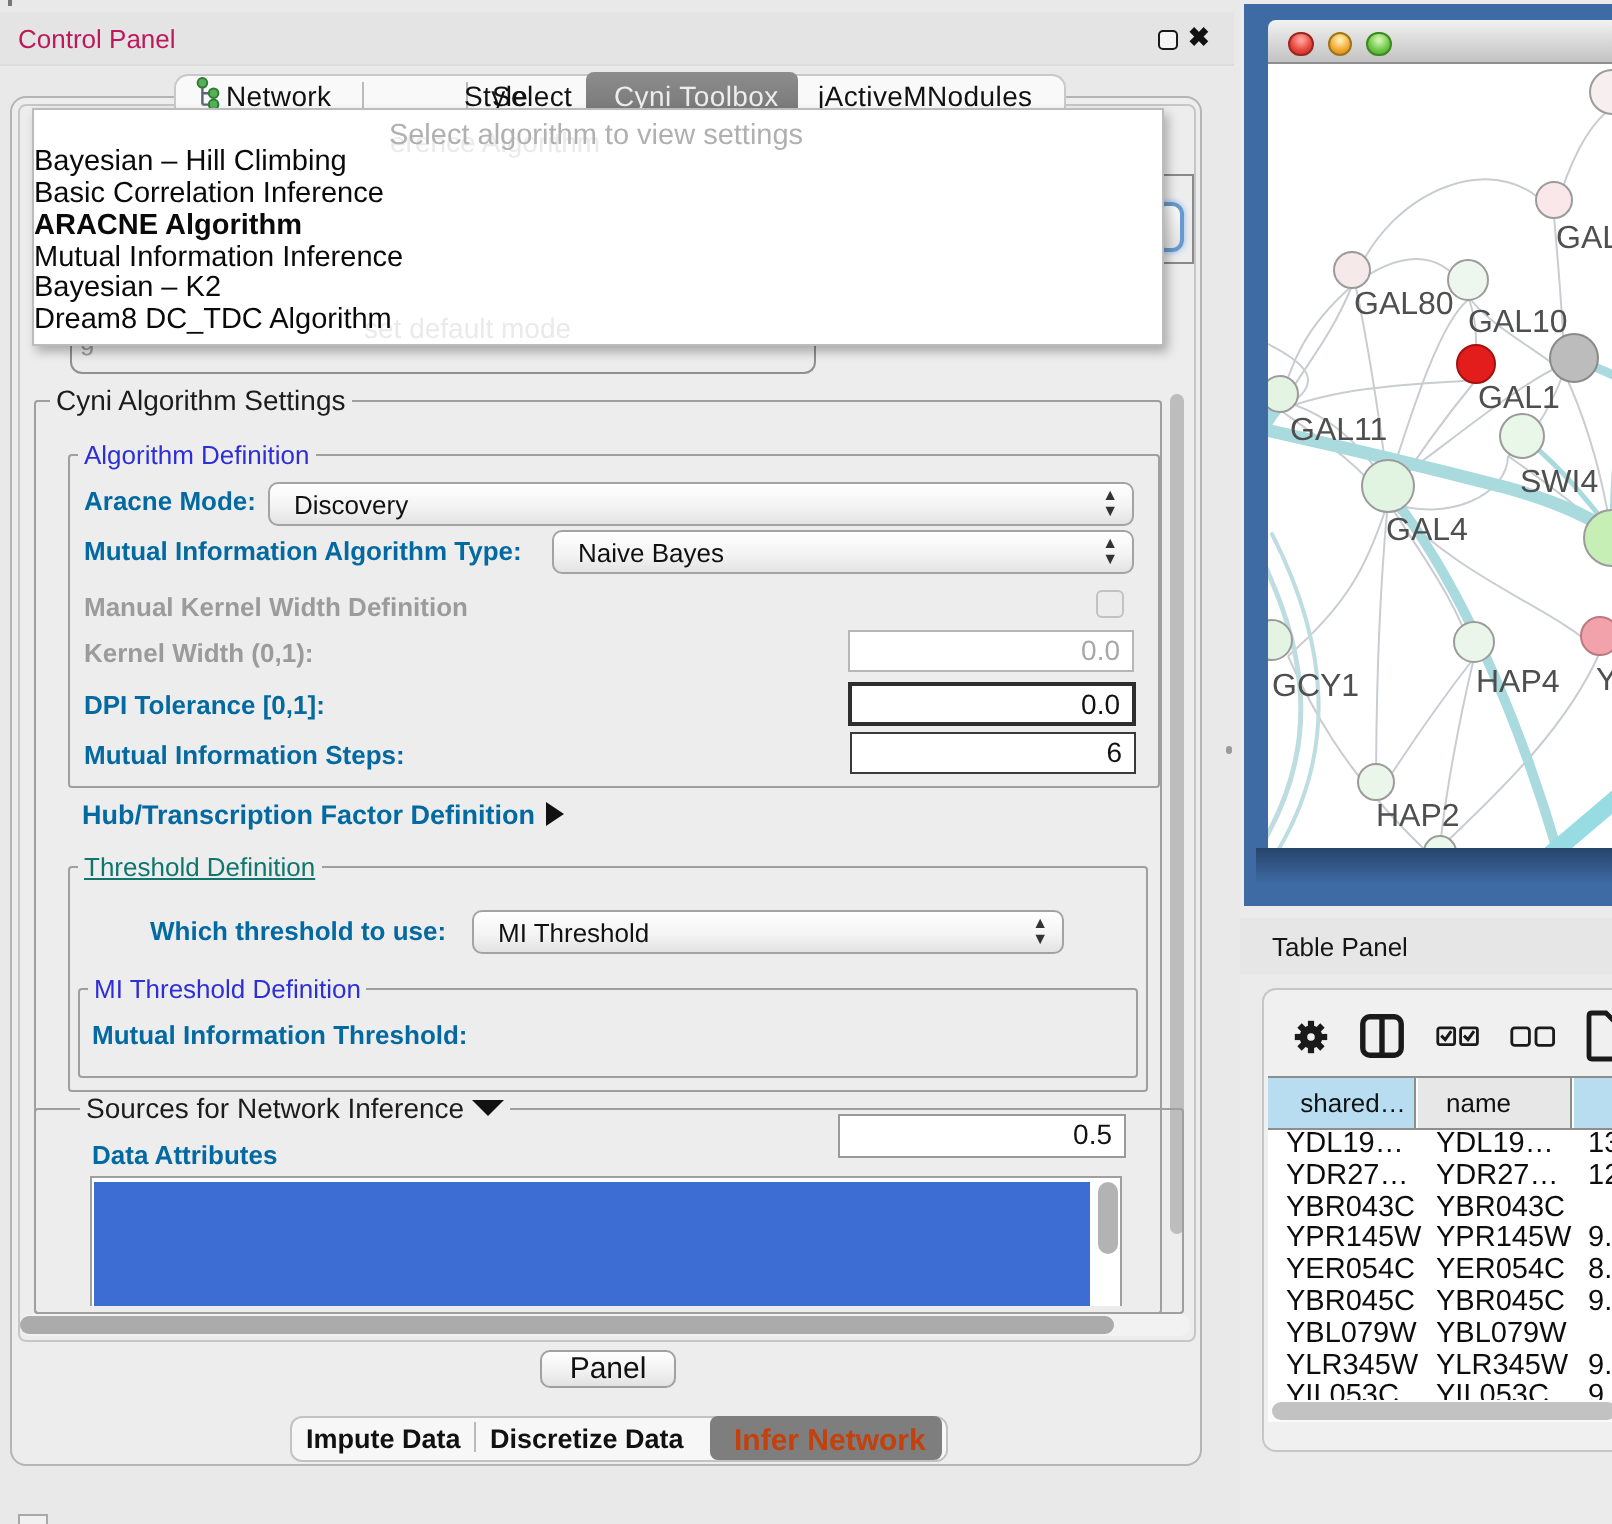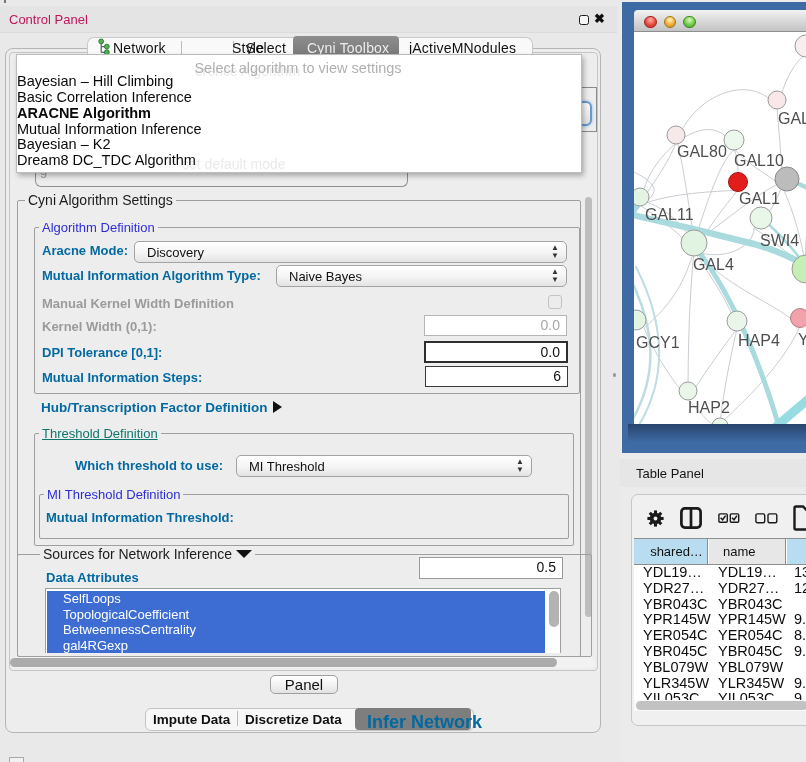--- a/index.html
+++ b/index.html
@@ -87,35 +87,34 @@
 <div class="tfield" style="left:419px;top:532px;width:136px;height:18px;border:1.5px solid #9a9a9a;padding:1px 6px 1px 0;margin-top:25px;">0.5</div>
 
 <div class="titled" style="left:17px;top:554px;width:573px;height:101px;">
   <span class="ttl" style="font-size:14px;color:#1c1c1c;left:22px;top:-9px;">Sources for Network Inference <span style="display:inline-block;width:0;height:0;border-top:8px solid #111;border-left:8px solid transparent;border-right:8px solid transparent;vertical-align:1px;"></span></span>
 </div>
 
 <div class="abs lbl" style="left:46px;top:570px;">Data Attributes</div>
 
 <div class="abs" style="left:45px;top:588px;width:514px;height:64px;background:#ffffff;border:1px solid #9f9f9f;border-bottom:none;overflow:hidden;">
   <div style="position:absolute;left:1px;top:2px;width:498px;height:62px;background:#3d6dd2;"></div>
-  <div style="position:absolute;left:17px;top:2px;font-size:13px;color:#fff;line-height:15.5px;">SelfLoops<br>TopologicalCoefficient<br>BetweennessCentrality<br>gal4RGexp</div>
   <div style="position:absolute;left:503px;top:2px;width:10px;height:36px;background:#b3b3b3;border-radius:5px;"></div>
 </div>
 
 <div class="abs" style="left:10px;top:657px;width:585px;height:11px;background:#f2f2f2;border-radius:5px;"></div>
 <div class="abs" style="left:10px;top:658px;width:547px;height:9px;background:#ababab;border-radius:5px;"></div>
 
 <div class="abs" style="left:270px;top:675px;width:66px;height:17px;border:1px solid #a0a0a0;border-radius:5px;background:linear-gradient(#ffffff,#f0f0f0 60%,#e2e2e2);text-align:center;font-size:15px;color:#111;line-height:17px;">Panel</div>
 
 <div class="abs" style="left:145px;top:708px;width:327px;height:21px;background:#f7f7f7;border:1px solid #c3c3c3;border-radius:6px;"></div>
 <div class="abs" style="left:153px;top:712px;font-size:13.5px;font-weight:bold;color:#111;">Impute Data</div>
 <div class="abs" style="left:237px;top:711px;width:1px;height:15px;background:#b9b9b9;"></div>
 <div class="abs" style="left:245px;top:712px;font-size:13.5px;font-weight:bold;color:#111;">Discretize Data</div>
 <div class="abs" style="left:355px;top:708px;width:116px;height:22px;background:#7e7e7e;border-radius:4px;"></div>
-<div class="abs" style="left:367px;top:712px;font-size:18px;font-weight:bold;color:#0369a1;text-align:center;">Infer Network</div>
+<div class="abs" style="left:367px;top:712px;font-size:15px;font-weight:bold;color:#c2410c;text-align:center;">Infer Network</div>
 
 <div class="abs" style="left:9px;top:757px;width:13px;height:10px;border:1px solid #a9a9a9;background:#f1f1f1;"></div>
 
 <div class="abs" style="left:87px;top:37px;width:444px;height:20px;background:#f9f9f9;border:1px solid #c9c9c9;border-bottom:none;border-radius:7px 7px 0 0;"></div>
 <div class="abs" style="left:181px;top:41px;width:1px;height:13px;background:#bbb;"></div>
 <div class="abs" style="left:233px;top:41px;width:1px;height:13px;background:#bbb;"></div>
 
 <svg class="abs" style="left:98px;top:38px;" width="13" height="16" viewBox="0 0 13 16">
   <path d="M3.2 3.5 L3.2 14.3 M3.2 8.6 L8.8 8.6 M3.2 14.3 L8.8 14.3" stroke="#5c6370" stroke-width="1.2" fill="none"></path>
   <circle cx="3.2" cy="3.4" r="2.4" fill="#55b059" stroke="#2e7d32" stroke-width="1"></circle>

